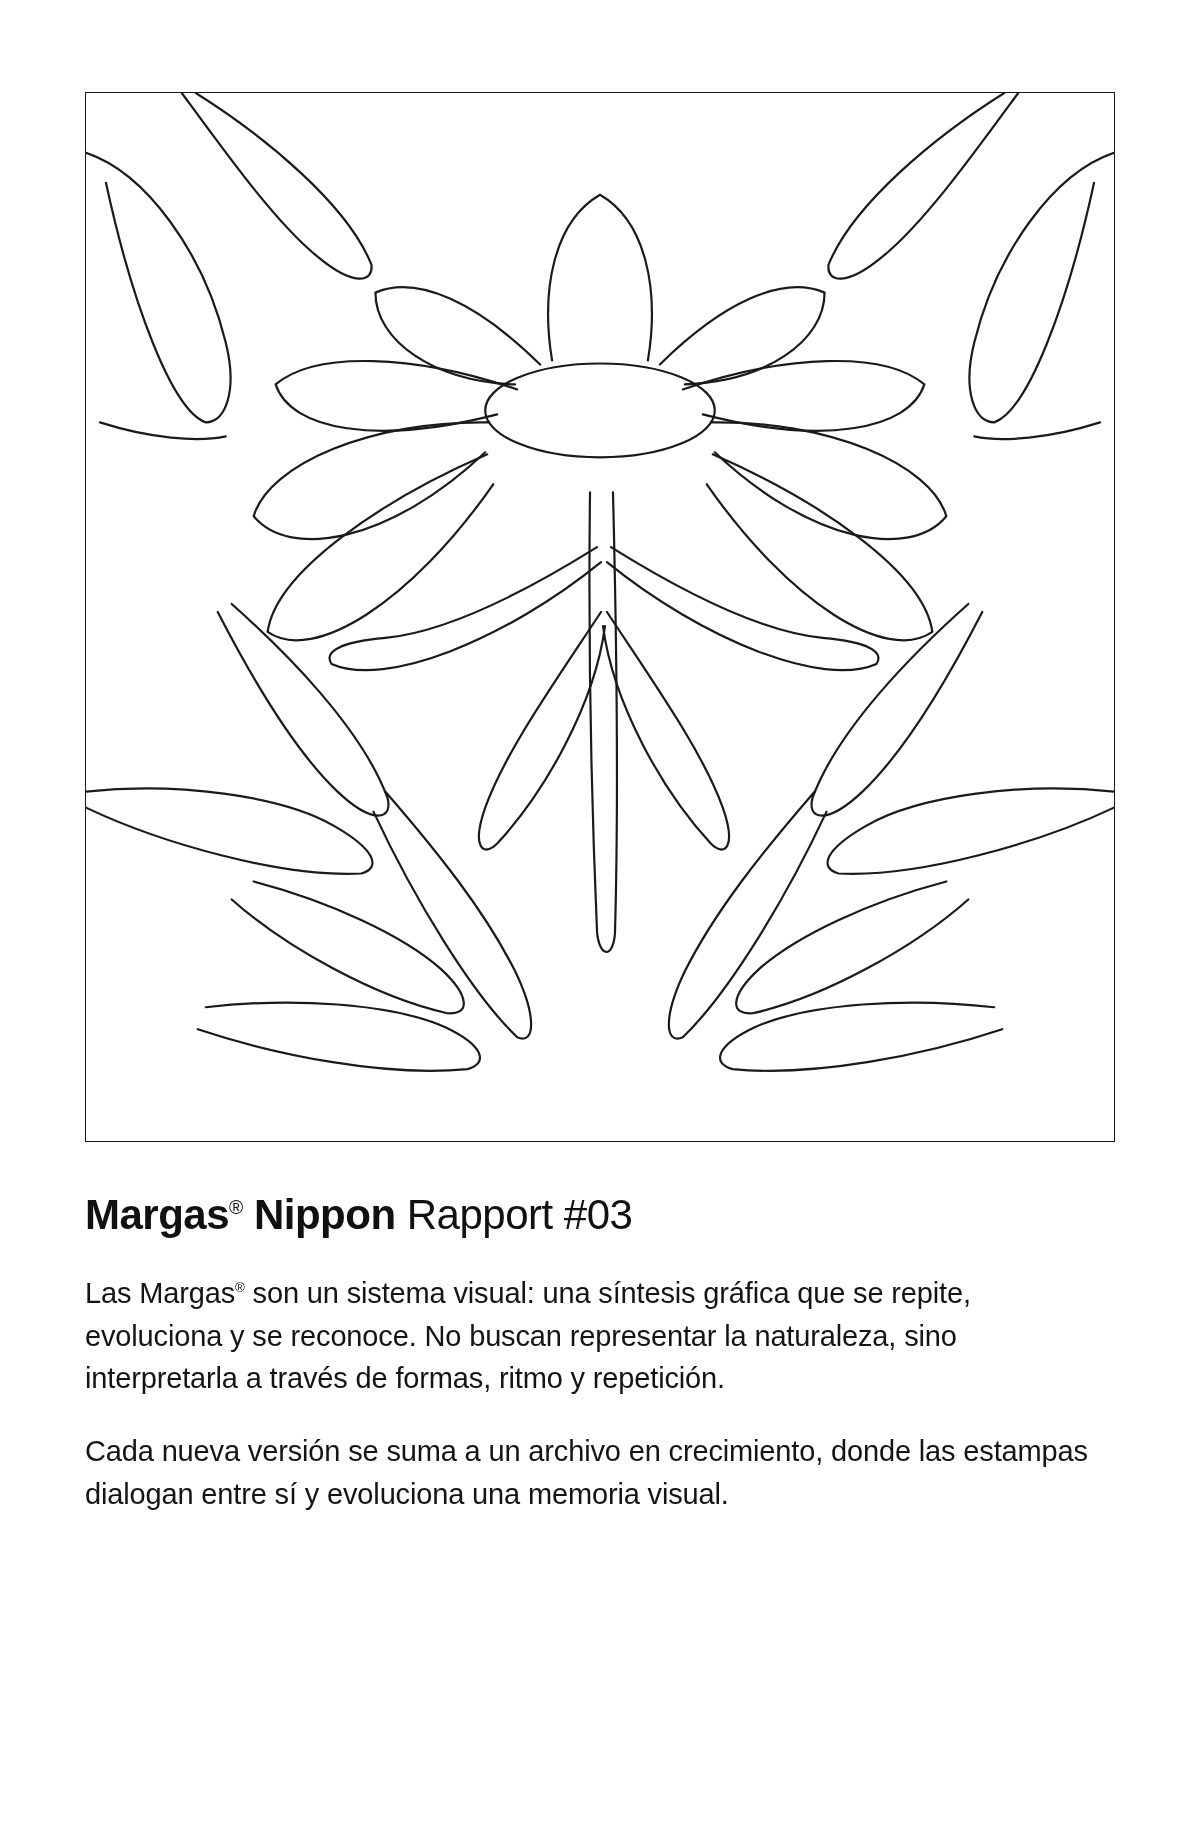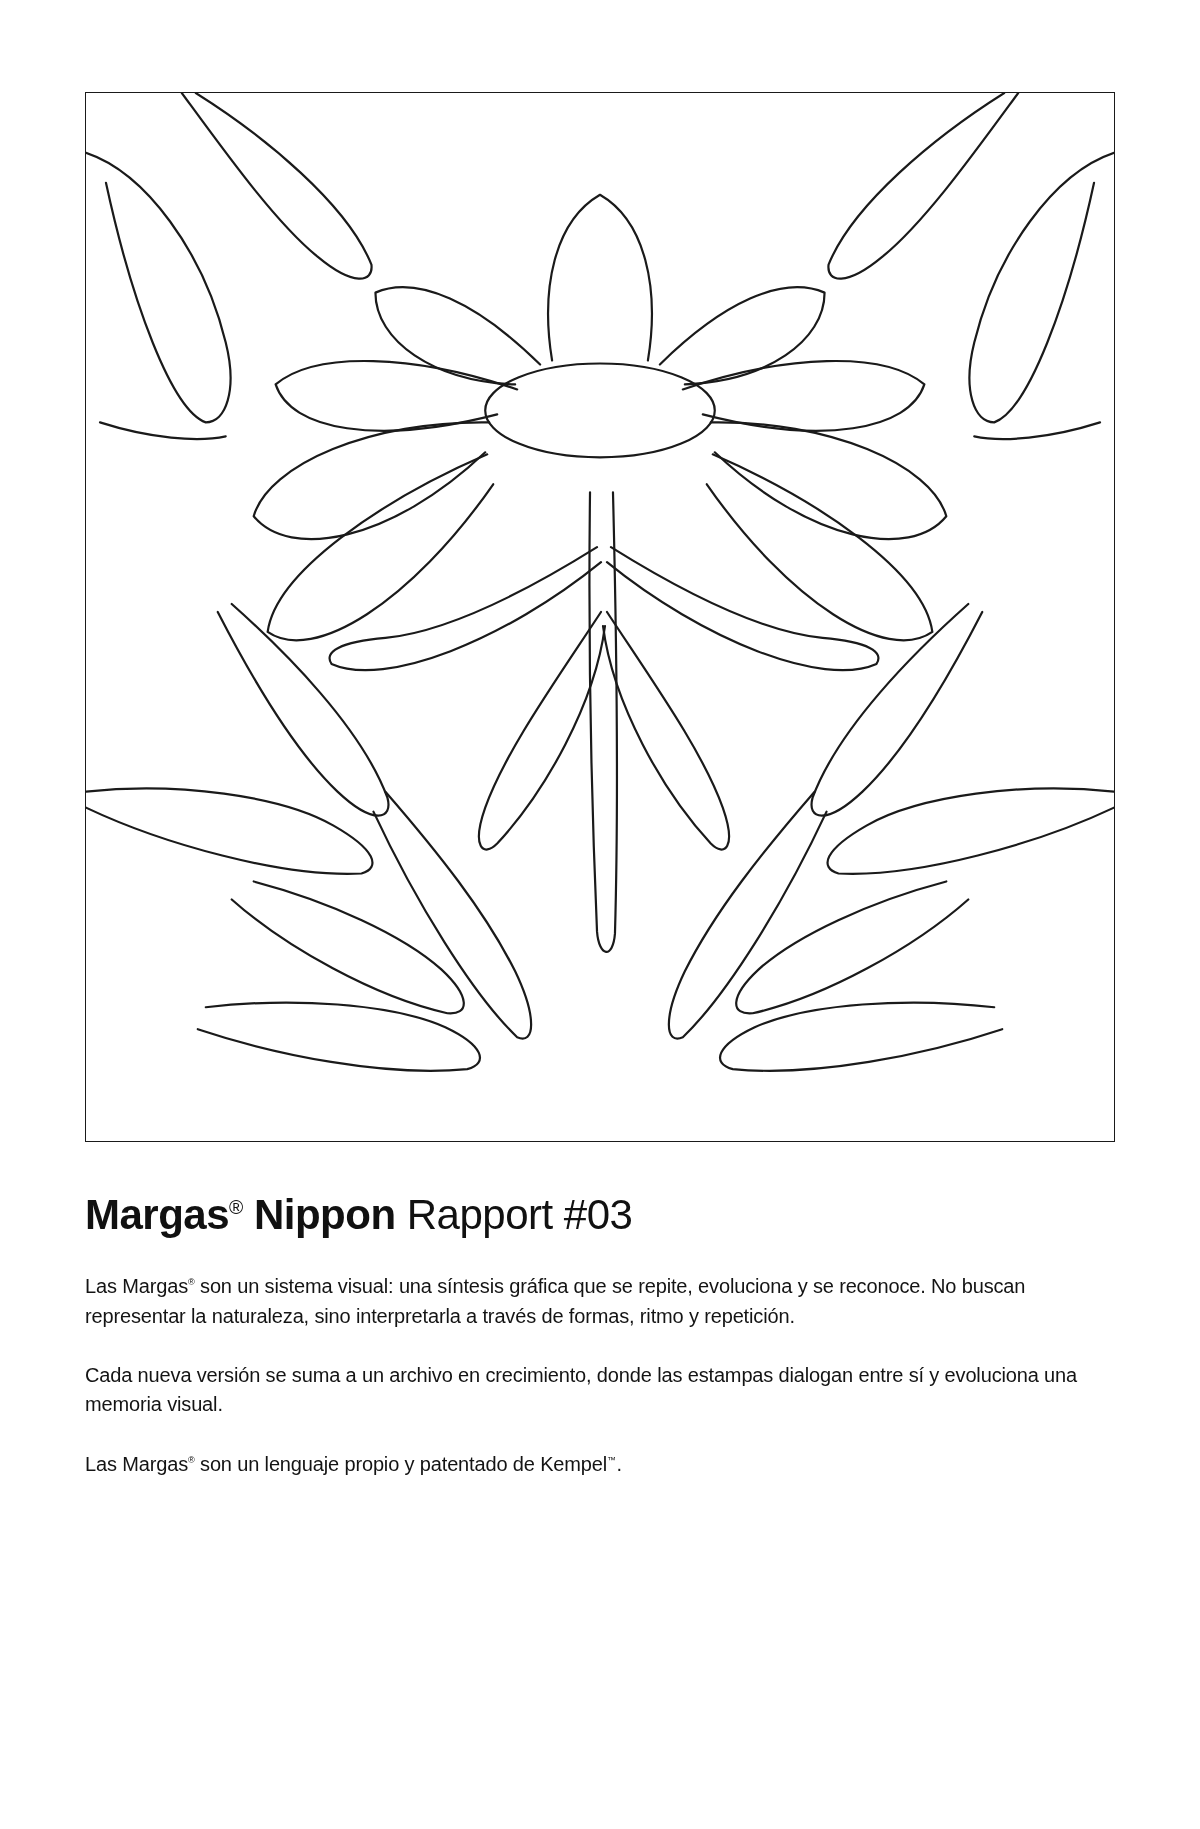--- a/index.html
+++ b/index.html
@@ -62,21 +62,21 @@
     line-height: 0;
     font-weight: 400;
   }
   sup.tm {
     font-size: 0.44em;
     vertical-align: super;
     line-height: 0;
     letter-spacing: 0.5px;
   }
   .para {
-    font-size: 20px;
+    font-size: 29px;
     line-height: 1.47;
     margin: 0 0 30px 0;
     letter-spacing: -0.15px;
     color: #141414;
     max-width: 1010px;
   }
   .para:last-child { margin-bottom: 0; }
 </style>
 </head>
 <body>
@@ -143,18 +143,15 @@
 
     <p class="para">
       <span>Las Margas</span><sup class="reg">®</sup><span> son un sistema visual: una síntesis gráfica que se repite, evoluciona y se reconoce. No buscan representar la naturaleza, sino interpretarla a través de formas, ritmo y repetición.</span>
     </p>
 
     <p class="para">
       <span>Cada nueva versión se suma a un archivo en crecimiento, donde las estampas dialogan entre sí y evoluciona una memoria visual.</span>
     </p>
 
 
-    <p class="para">
-      <span>Las Margas</span><sup class="reg">®</sup><span> son un lenguaje propio y patentado de Kempel</span><sup class="tm">™</sup><span>.</span>
-    </p>
 
   </div>
 </div>
 
 </body></html>

